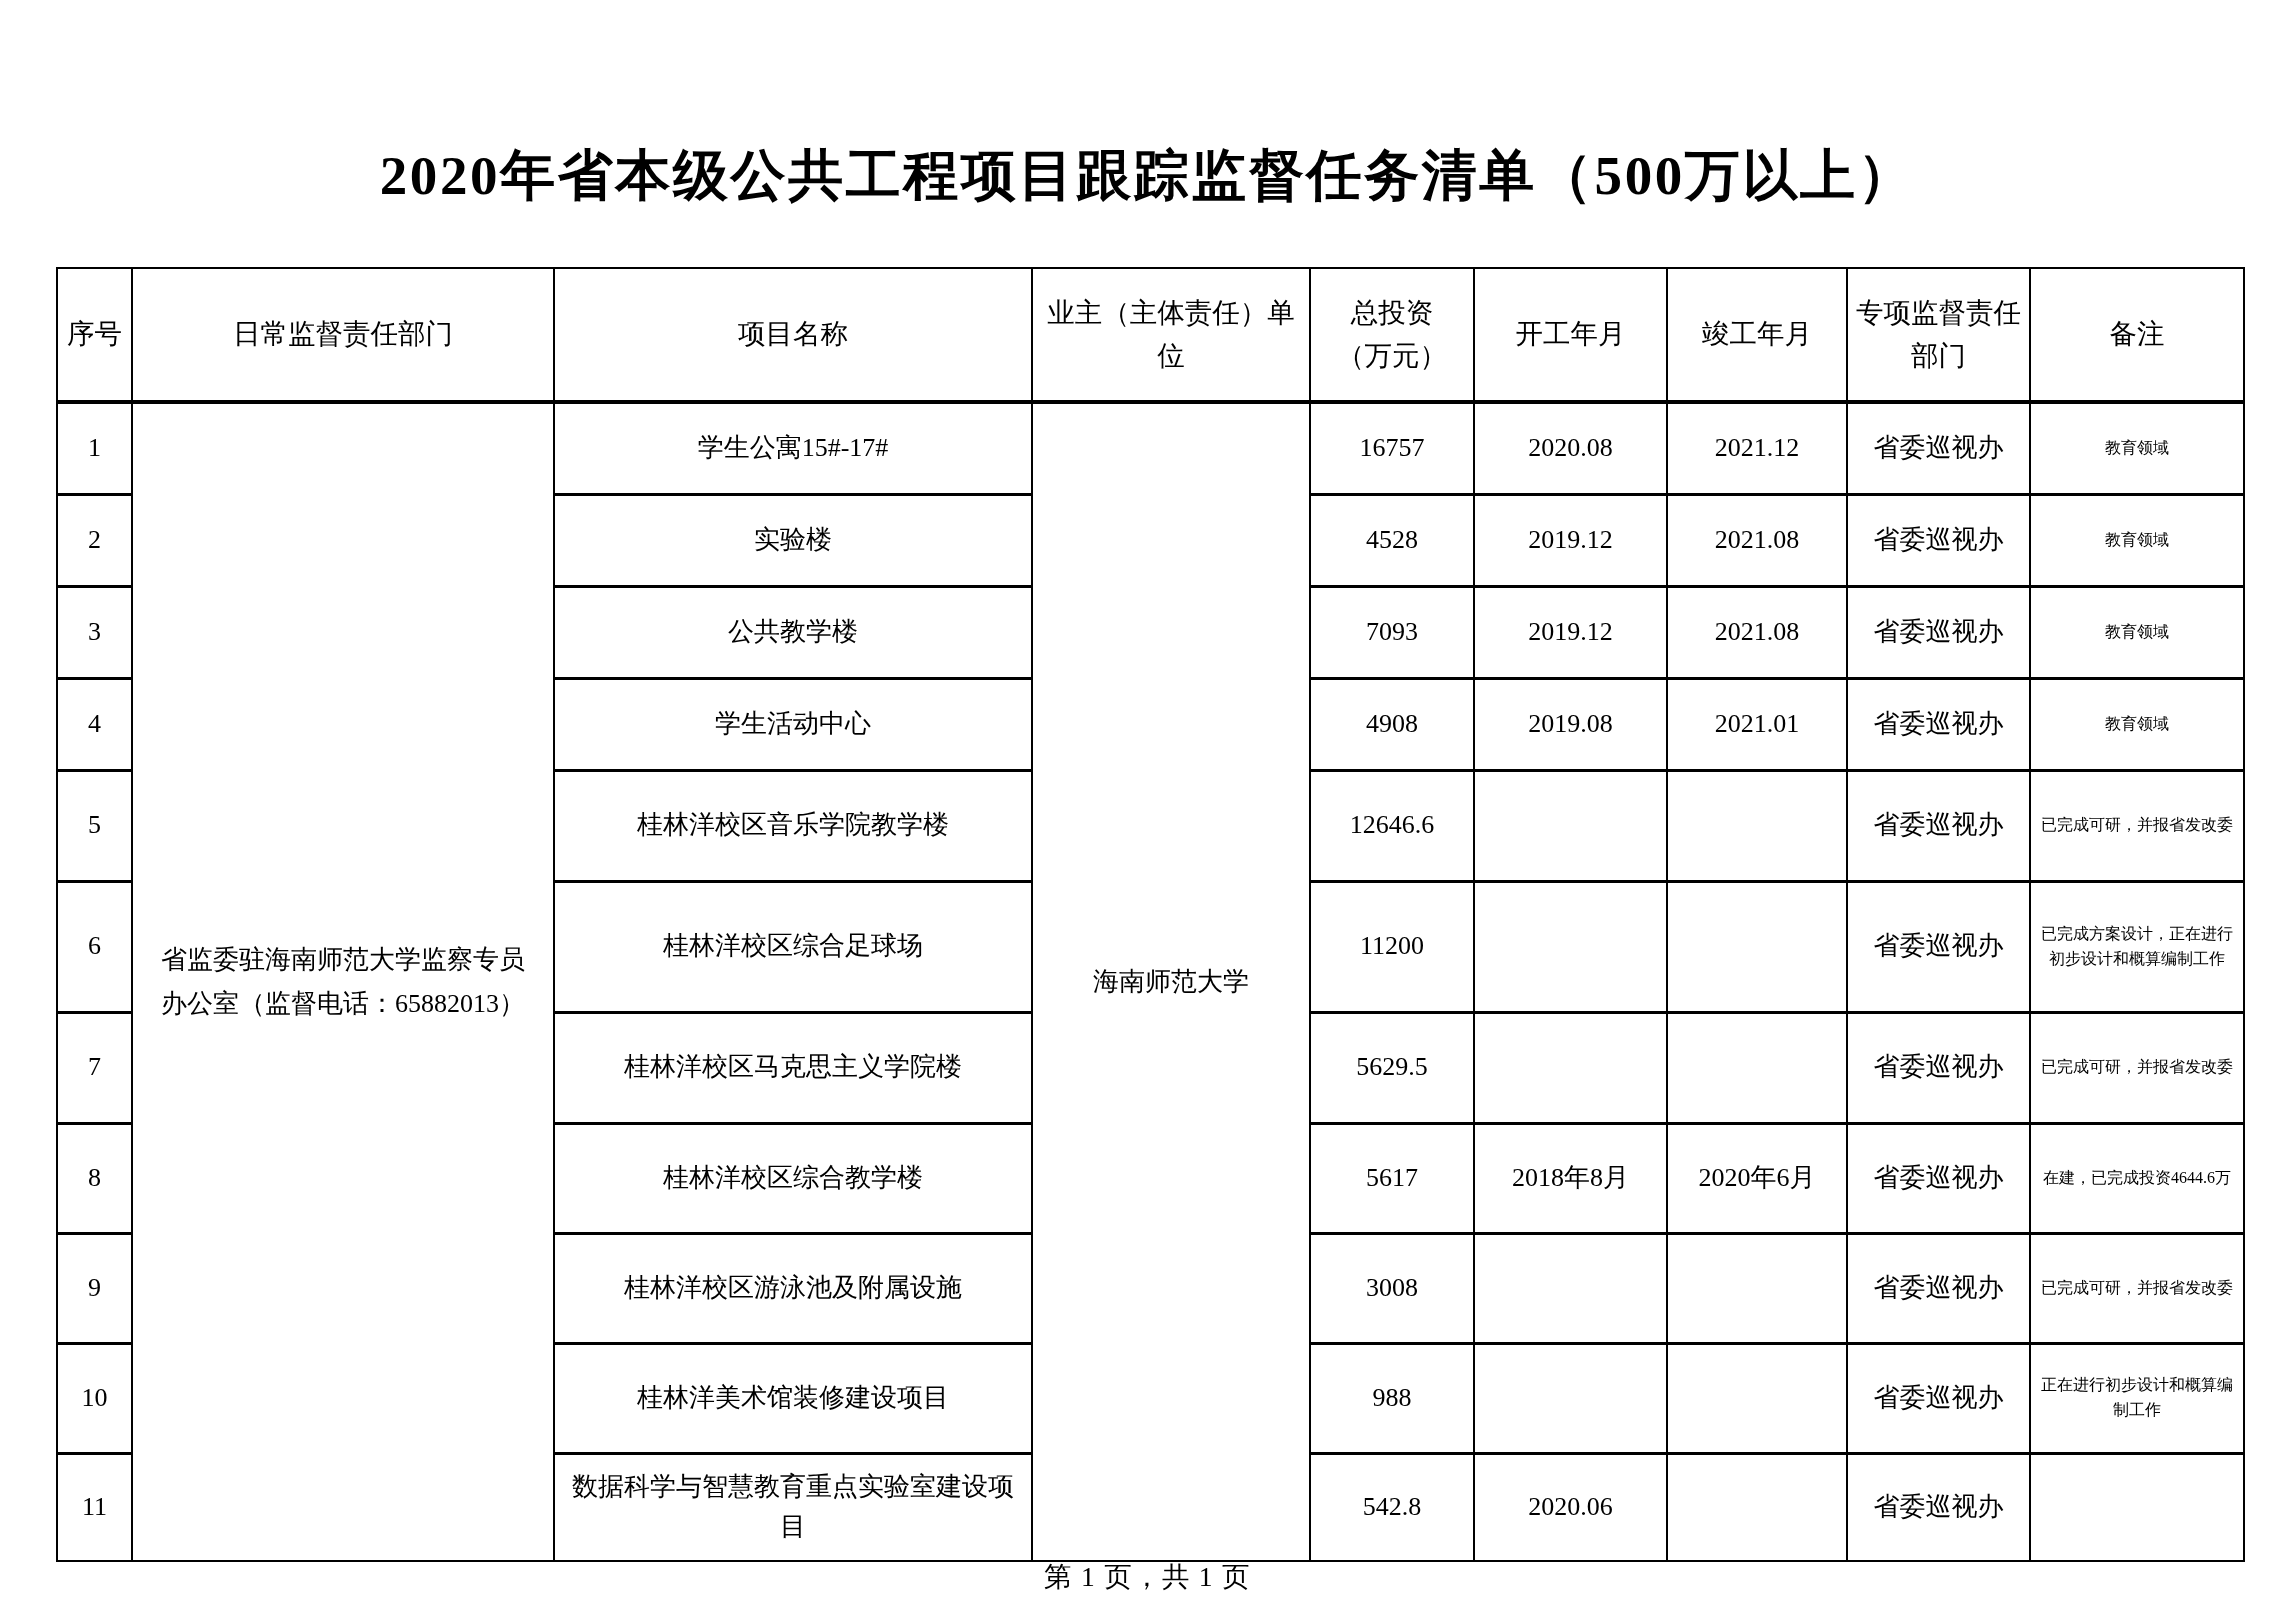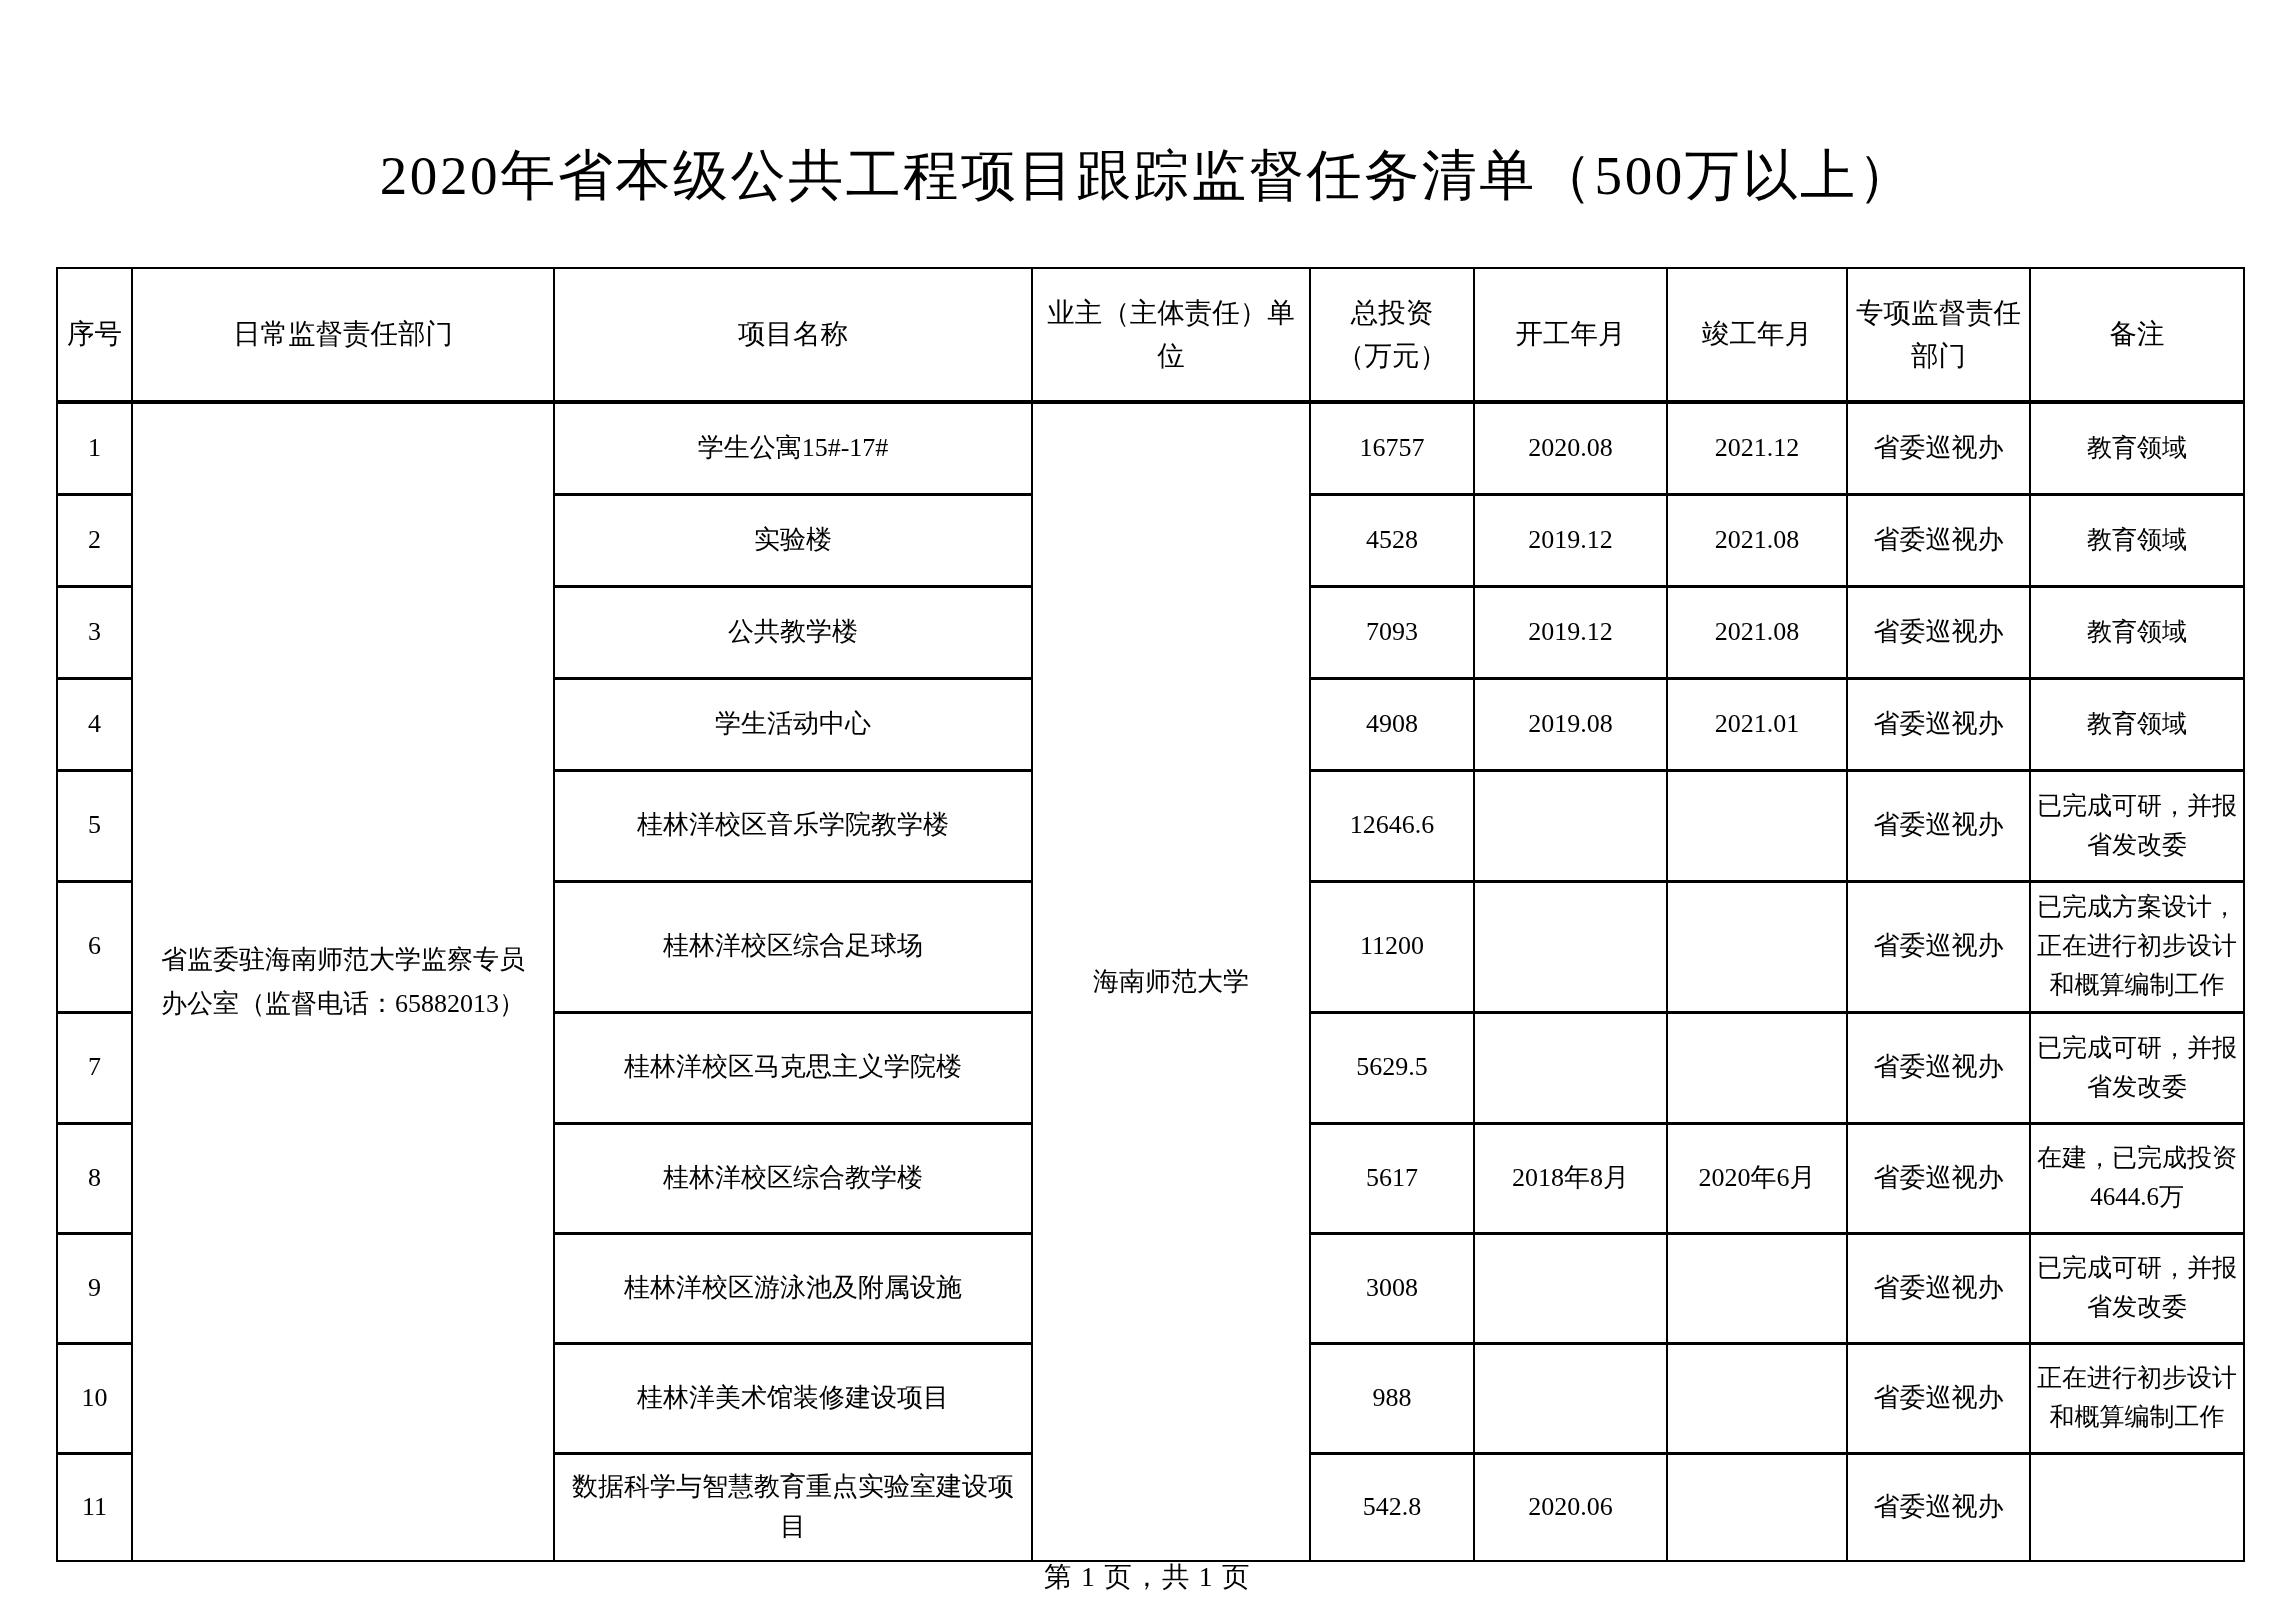--- a/index.html
+++ b/index.html
@@ -14,21 +14,21 @@
     width: 2295px; height: 1622px;
     background: #ffffff;
     overflow: hidden;
   }
   .doc-title {
     position: absolute;
     top: 139px; left: 0;
     width: 100%;
     text-align: center;
     font-size: 55px;
-    font-weight: normal;
+    font-weight: bold;
     letter-spacing: 2.6px;
     white-space: nowrap;
   }
   table.sheet {
     position: absolute;
     top: 267px; left: 56px;
     width: 2187px;
     border-collapse: collapse;
     table-layout: fixed;
     border: 2.6px solid #000;
@@ -55,21 +55,21 @@
   td.dept {
     text-align: center;
     padding: 6.5px 15.7px;
     line-height: 1.7;
     font-size: 26px;
   }
   td.owner { font-size: 26px; }
   td.project { font-size: 26px; }
   td.seq, td.inv, td.start, td.finish { font-size: 26px; }
   td.special { font-size: 26px; }
-  td.remark { font-size: 25px; padding: 2.6px 3.9px; margin-left: 32px; }
+  td.remark { font-size: 16px; padding: 2.6px 3.9px; margin-left: 32px; }
   .doc-footer {
     position: absolute;
     top: 1559px; left: 0;
     width: 100%;
     text-align: center;
     font-size: 27.5px;
     letter-spacing: 1.3px;
   }
 </style>
 </head>

